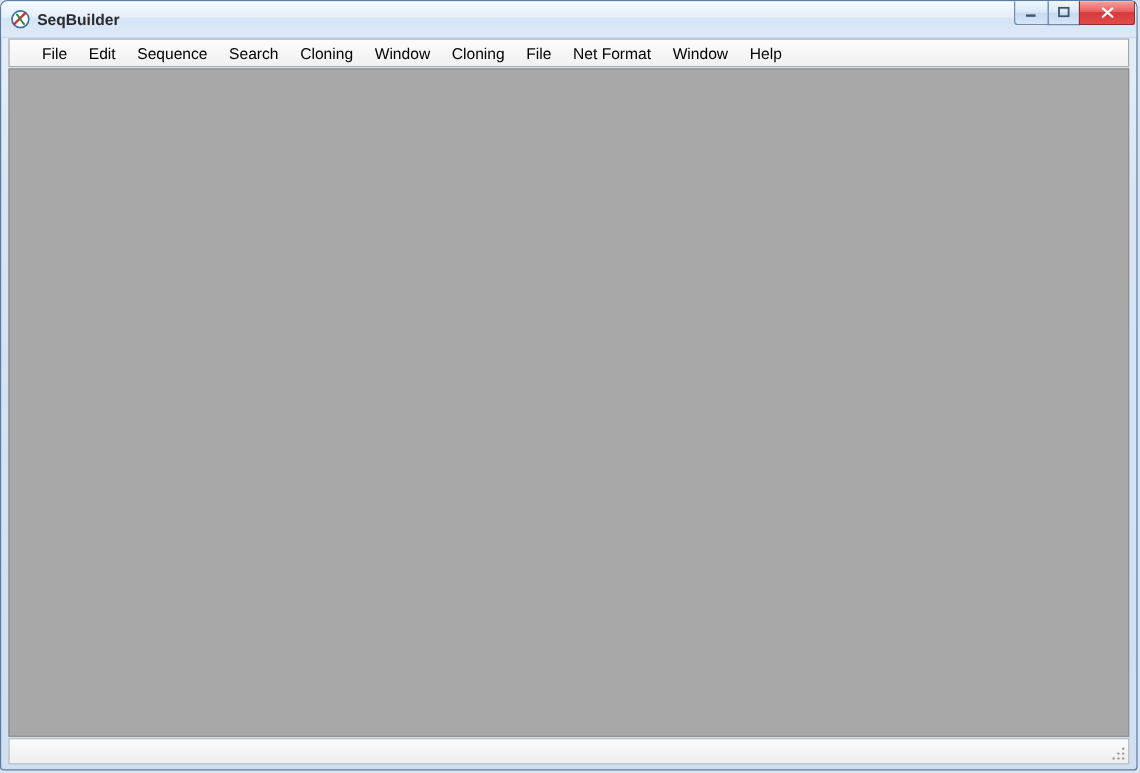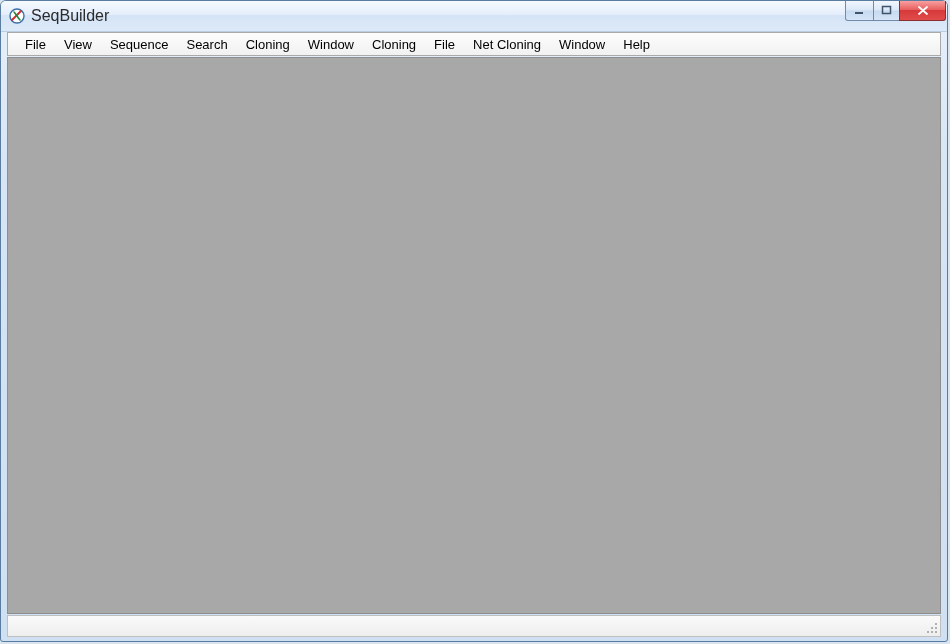--- a/index.html
+++ b/index.html
@@ -40,23 +40,24 @@
 
   .app-icon {
     width: 16px;
     height: 16px;
     margin-right: 6px;
     flex-shrink: 0;
   }
 
   .title-text {
     color: #2b2b2b;
-    font-size: 16px;
+    font-size: 13px;
     flex: 1;
     white-space: nowrap;
+    font-weight: bold;
   }
 
   .window-controls {
     display: flex;
     align-items: flex-start;
     height: 100%;
     margin-right: 1px;
   }
 
   .win-btn {
@@ -80,21 +81,21 @@
   }
   .win-btn svg { display: block; }
 
   .menubar {
     height: 22px;
     margin: 0 6px;
     background: linear-gradient(to bottom, #fcfcfc, #f1f1f1);
     border: 1px solid #a9a9a9;
     display: flex;
     align-items: center;
-    padding: 0 8px;
+    padding: 0 18px;
   }
 
   .menu-item {
     padding: 2px 9px;
     color: #000;
     font-size: 13px;
     cursor: default;
     white-space: nowrap;
   }
 
@@ -152,28 +153,28 @@
       <div class="win-btn close">
         <svg width="12" height="11" viewBox="0 0 12 11">
           <path d="M2 2 L10 9 M10 2 L2 9" stroke="#ffffff" stroke-width="1.8" stroke-linecap="round"></path>
         </svg>
       </div>
     </div>
   </div>
 
   <div class="menubar">
     <div class="menu-item">File</div>
-    <div class="menu-item">View</div>
+    <div class="menu-item">Edit</div>
     <div class="menu-item">Sequence</div>
     <div class="menu-item">Search</div>
     <div class="menu-item">Cloning</div>
     <div class="menu-item">Window</div>
     <div class="menu-item">Cloning</div>
     <div class="menu-item">File</div>
-    <div class="menu-item">Net Cloning</div>
+    <div class="menu-item">Net Format</div>
     <div class="menu-item">Window</div>
     <div class="menu-item">Help</div>
   </div>
 
   <div class="client-area"></div>
 
   <div class="statusbar">
     <span></span>
     <span class="resize-grip">
       <svg width="12" height="12" viewBox="0 0 12 12">

